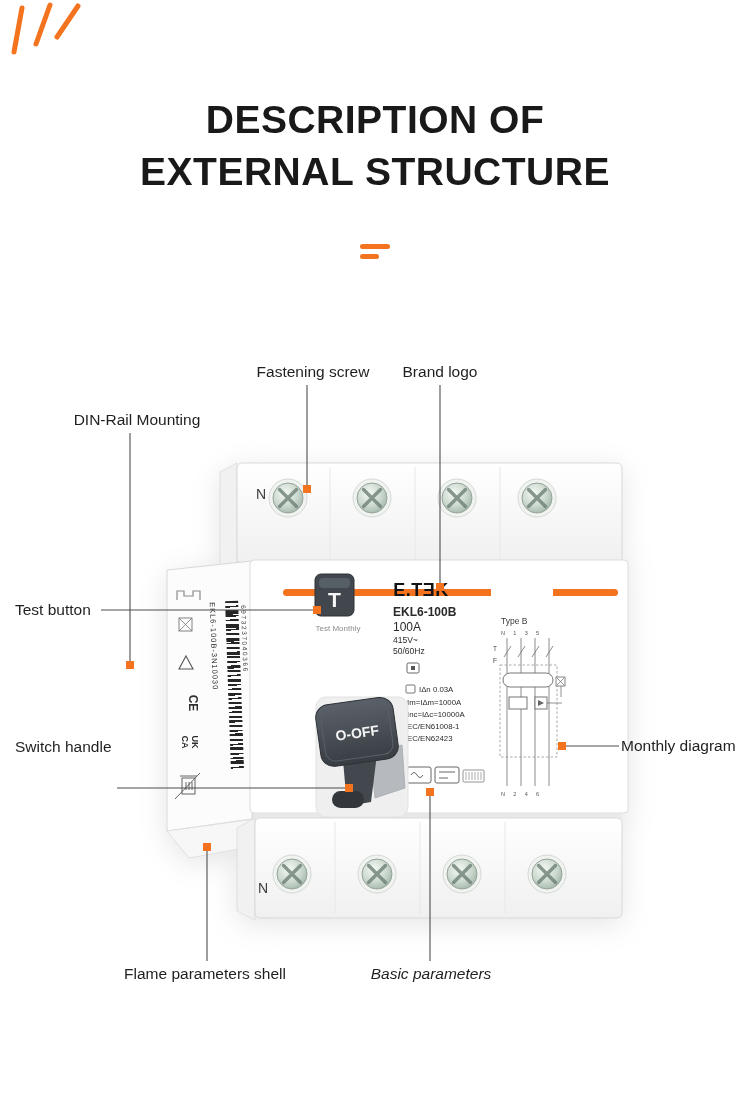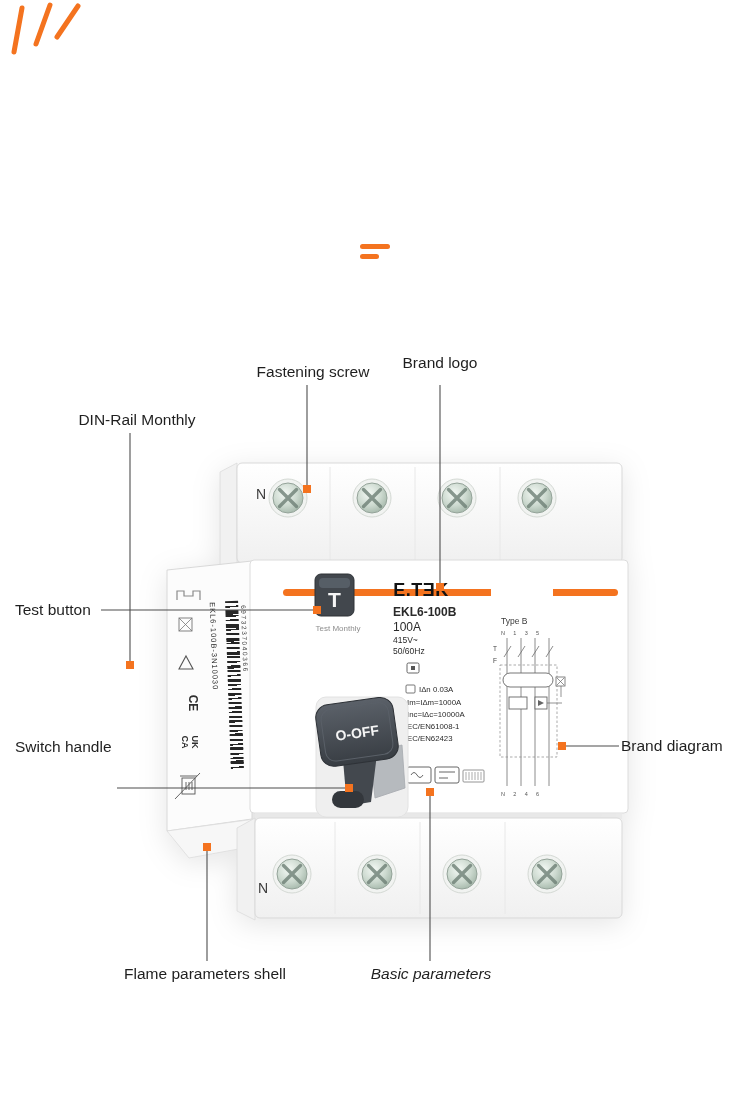--- a/index.html
+++ b/index.html
@@ -40,20 +40,24 @@
 <div class="canvas">
 
   <svg class="corner" width="120" height="80" viewBox="0 0 120 80">
     <g stroke="#F4731F" stroke-width="5" stroke-linecap="round">
       <line x1="22" y1="8" x2="14" y2="52"></line>
       <line x1="50" y1="5" x2="36" y2="44"></line>
       <line x1="78" y1="6" x2="57" y2="37"></line>
     </g>
   </svg>
 
+  <div class="title">
+    <div>DESCRIPTION OF</div>
+    <div>EXTERNAL STRUCTURE</div>
+  </div>
 
   <div class="accent-icon">
     <span class="bar bar1"></span>
     <span class="bar bar2"></span>
   </div>
 
   <svg class="device-svg" width="545" height="490" viewBox="0 0 545 490">
     <defs>
       <radialGradient id="gmetal" cx="40%" cy="35%" r="75%">
         <stop offset="0%" stop-color="#f4f9f5"></stop>
@@ -215,21 +219,21 @@
       <rect x="126" y="661" width="8" height="8"></rect>
       <rect x="313" y="606" width="8" height="8"></rect>
       <rect x="558" y="742" width="8" height="8"></rect>
       <rect x="345" y="784" width="8" height="8"></rect>
       <rect x="203" y="843" width="8" height="8"></rect>
       <rect x="426" y="788" width="8" height="8"></rect>
     </g>
   </svg>
 
   <div class="lbl center" style="left:307px; top:363px;padding-left:12px;">Fastening screw</div>
-  <div class="lbl center" style="left:440px; top:354px;">Brand logo</div>
-  <div class="lbl center" style="left:137px; top:411px;">DIN-Rail Monthly</div>
+  <div class="lbl center" style="left:440px; top:363px;">Brand logo</div>
+  <div class="lbl center" style="left:137px; top:411px;">DIN-Rail Mounting</div>
   <div class="lbl" style="left:15px; top:601px;">Test button</div>
-  <div class="lbl" style="left:621px; top:737px;">Brand diagram</div>
+  <div class="lbl" style="left:621px; top:737px;">Monthly diagram</div>
   <div class="lbl" style="left:15px; top:738px;">Switch handle</div>
   <div class="lbl center" style="left:205px; top:965px;">Flame parameters shell</div>
   <div class="lbl center" style="left:431px; top:965px;font-style:italic;">Basic parameters</div>
 
 </div>
 
 </body></html>

